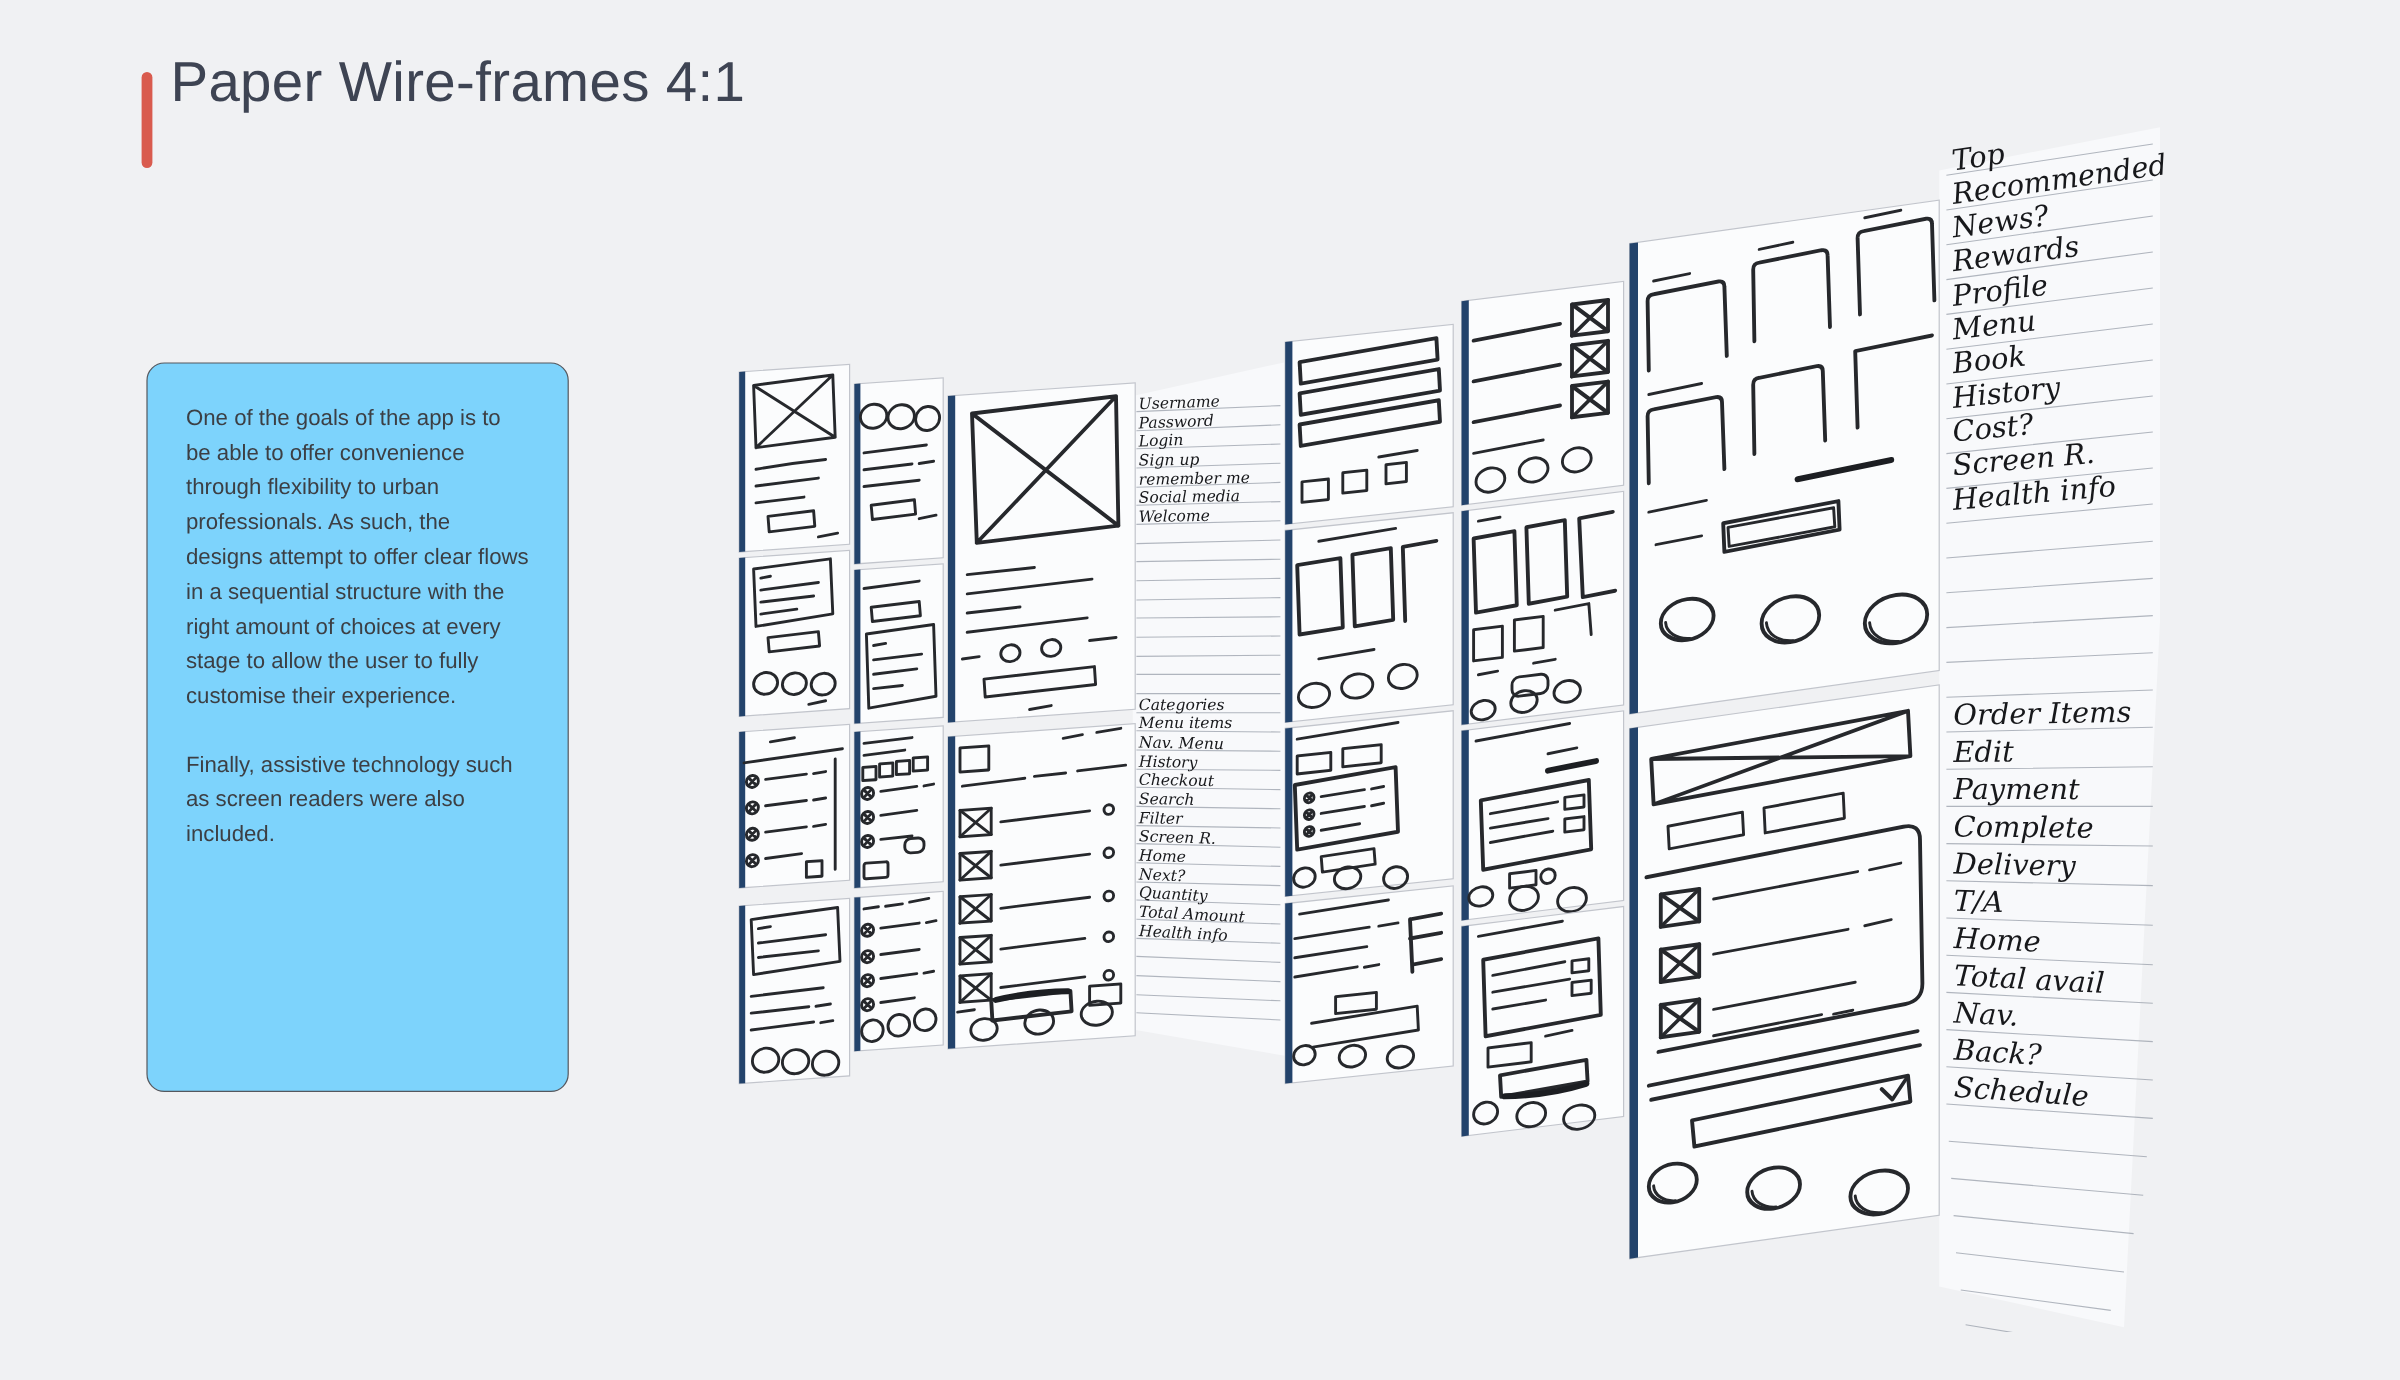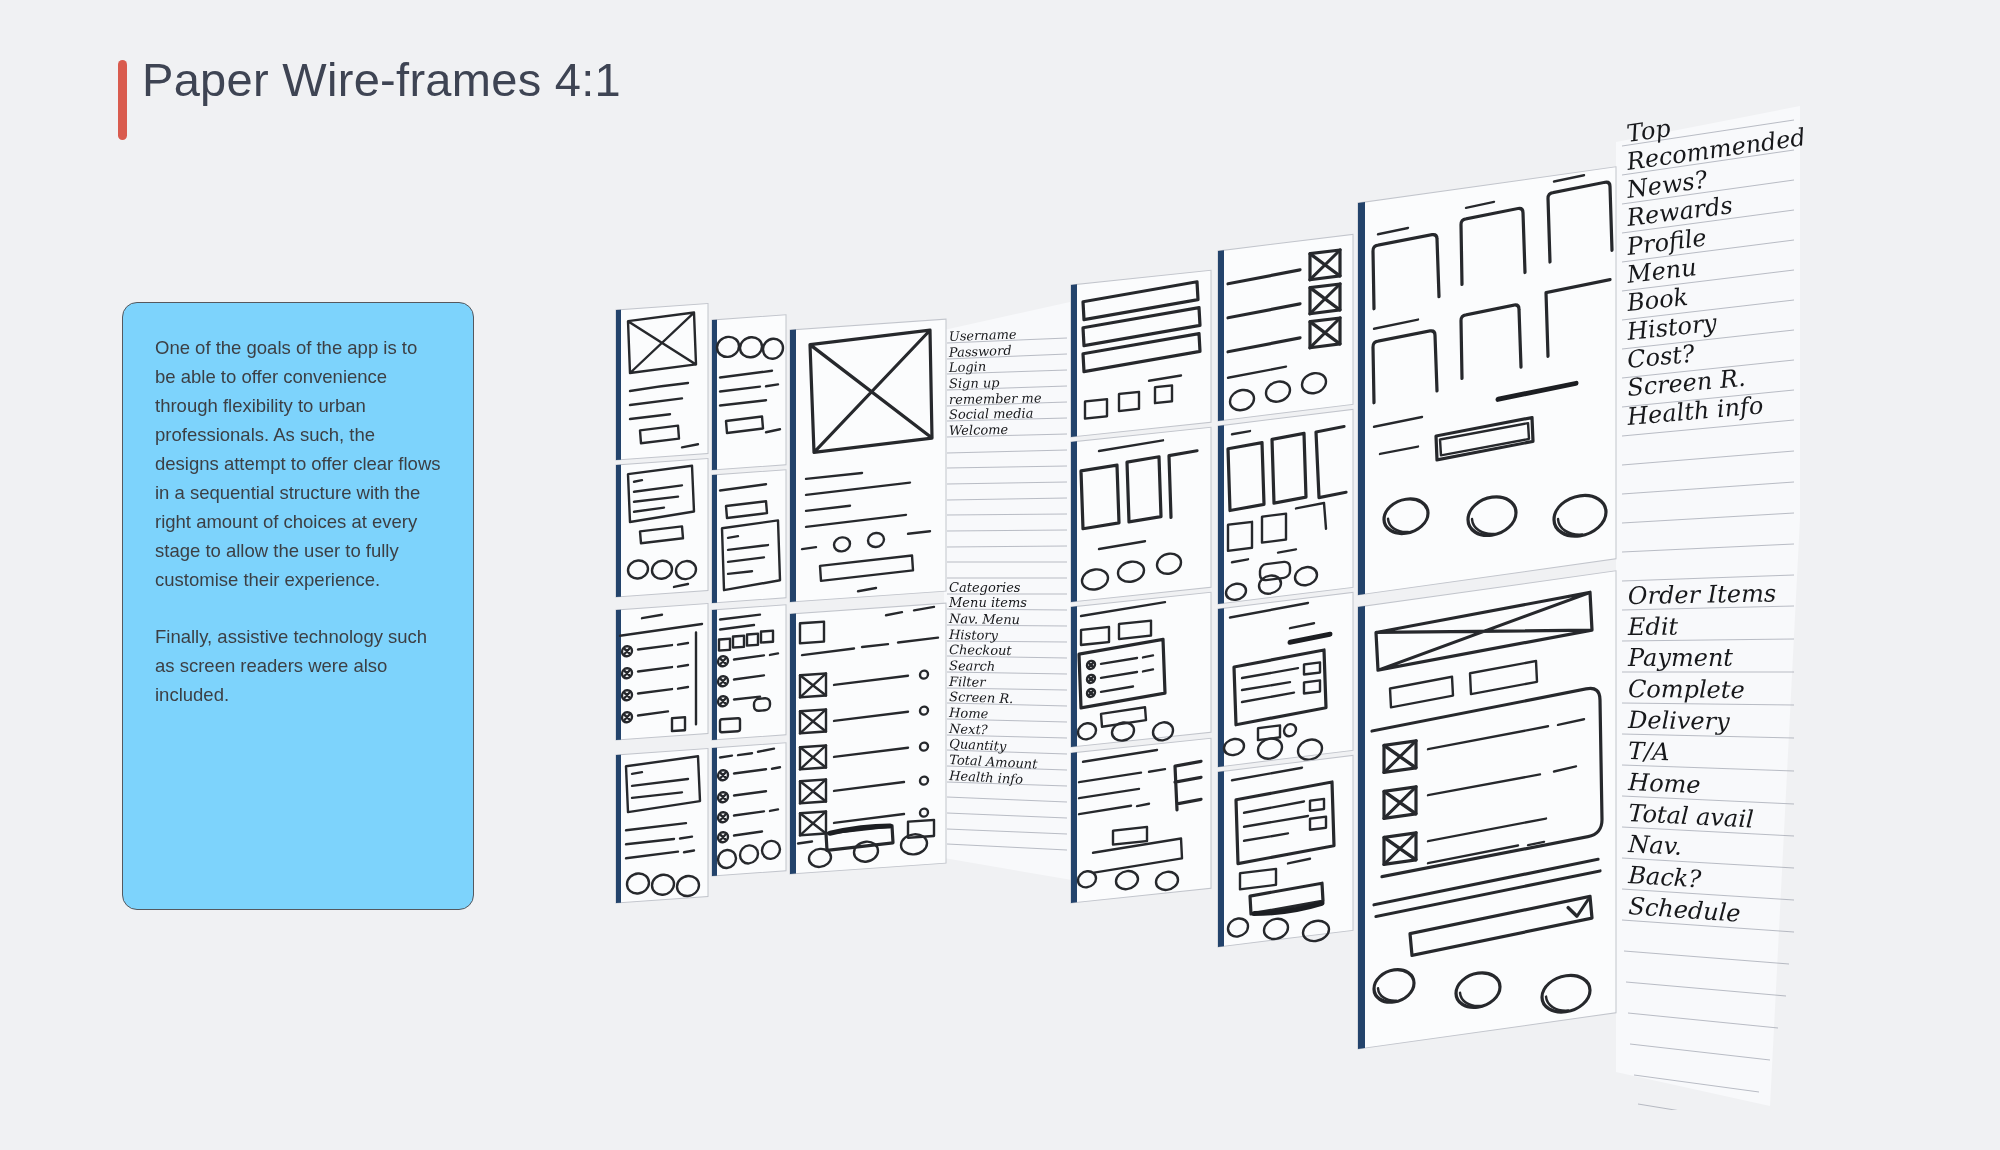--- a/index.html
+++ b/index.html
@@ -5,21 +5,21 @@
   html,body{margin:0;padding:0;}
   body{
     width:2000px;height:1150px;position:relative;overflow:hidden;
     background:#f0f1f3;font-family:"Liberation Sans",sans-serif;
   }
   .accent-bar{
     position:absolute;left:118px;top:60px;width:9px;height:80px;
     border-radius:5px;background:#d95b4e;
   }
   .slide-title{
-    position:absolute;left:142px;top:52px;margin:0;
+    position:absolute;left:142px;top:40px;margin:0;
     font-size:47px;font-weight:500;letter-spacing:.3px;color:#3e4453;
   }
   .description-card{
     position:absolute;left:122px;top:302px;width:286px;
     background:#7dd3fc;border:1.6px solid #55585e;border-radius:15px;
     padding:30px 32px;min-height:546px;box-sizing:content-box;
   }
   .description-card p{
     margin:0 0 28px 0;font-size:18.5px;line-height:1.57;color:#3c3f44;
   }

